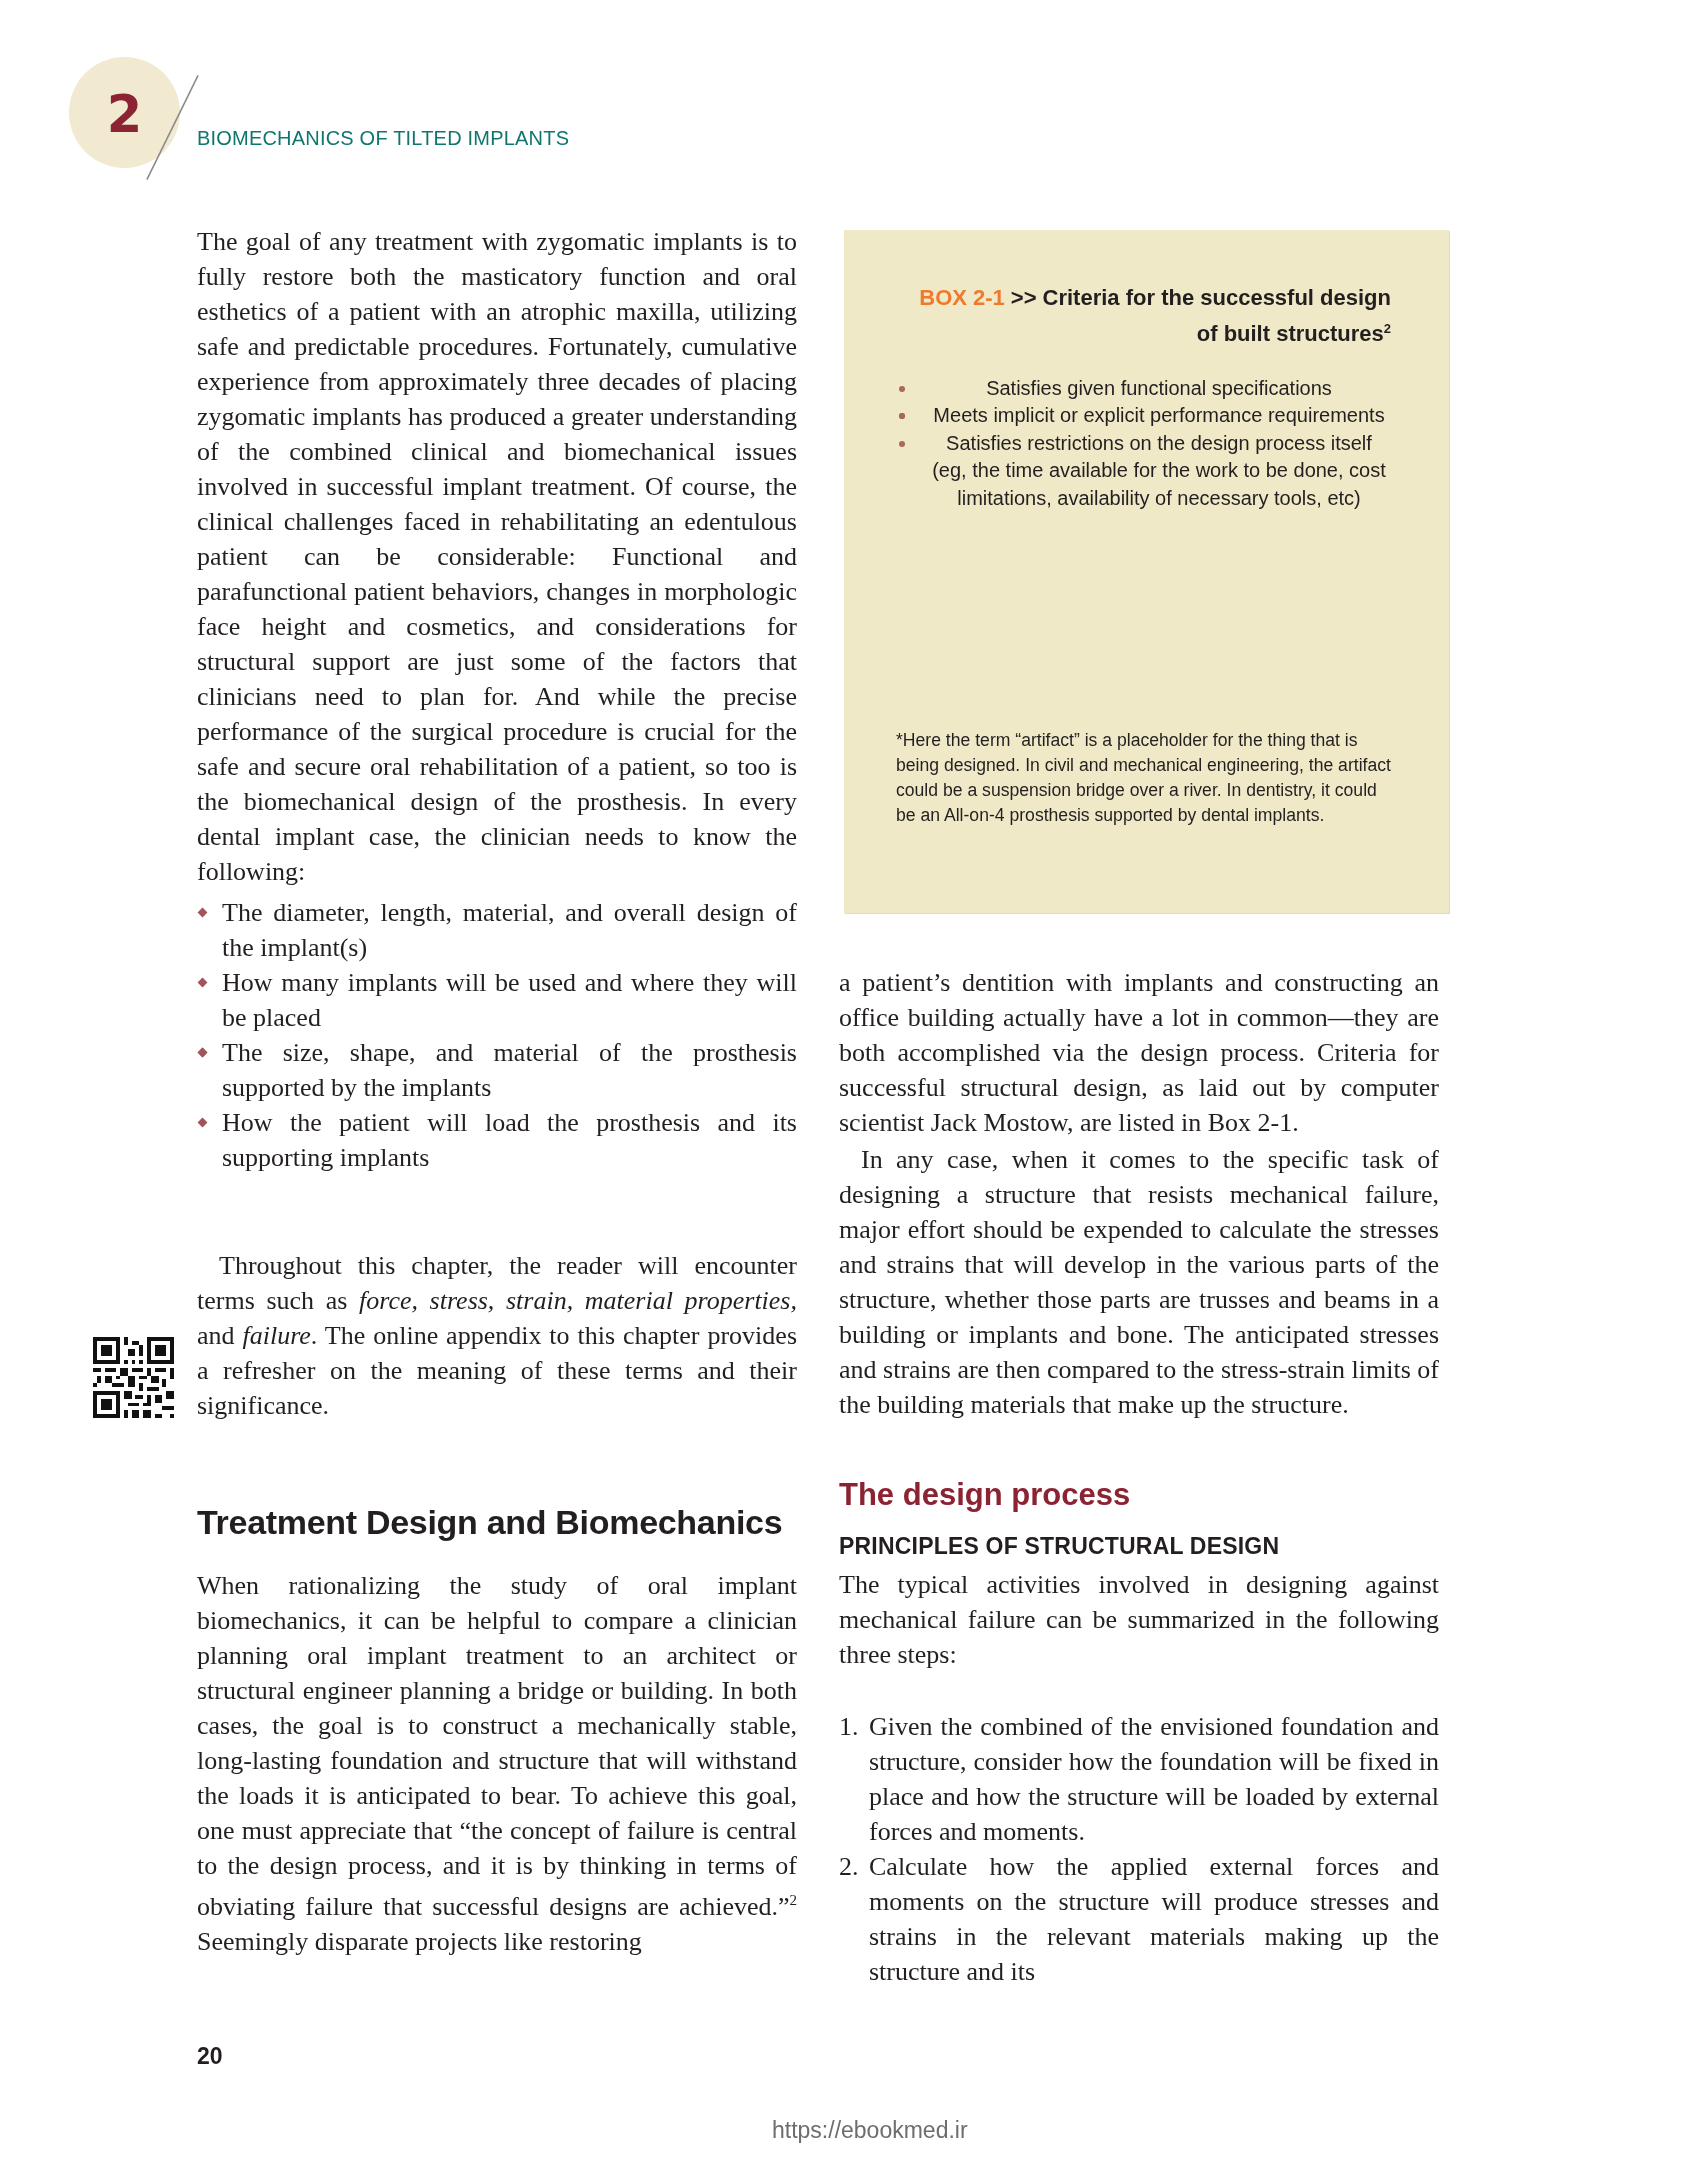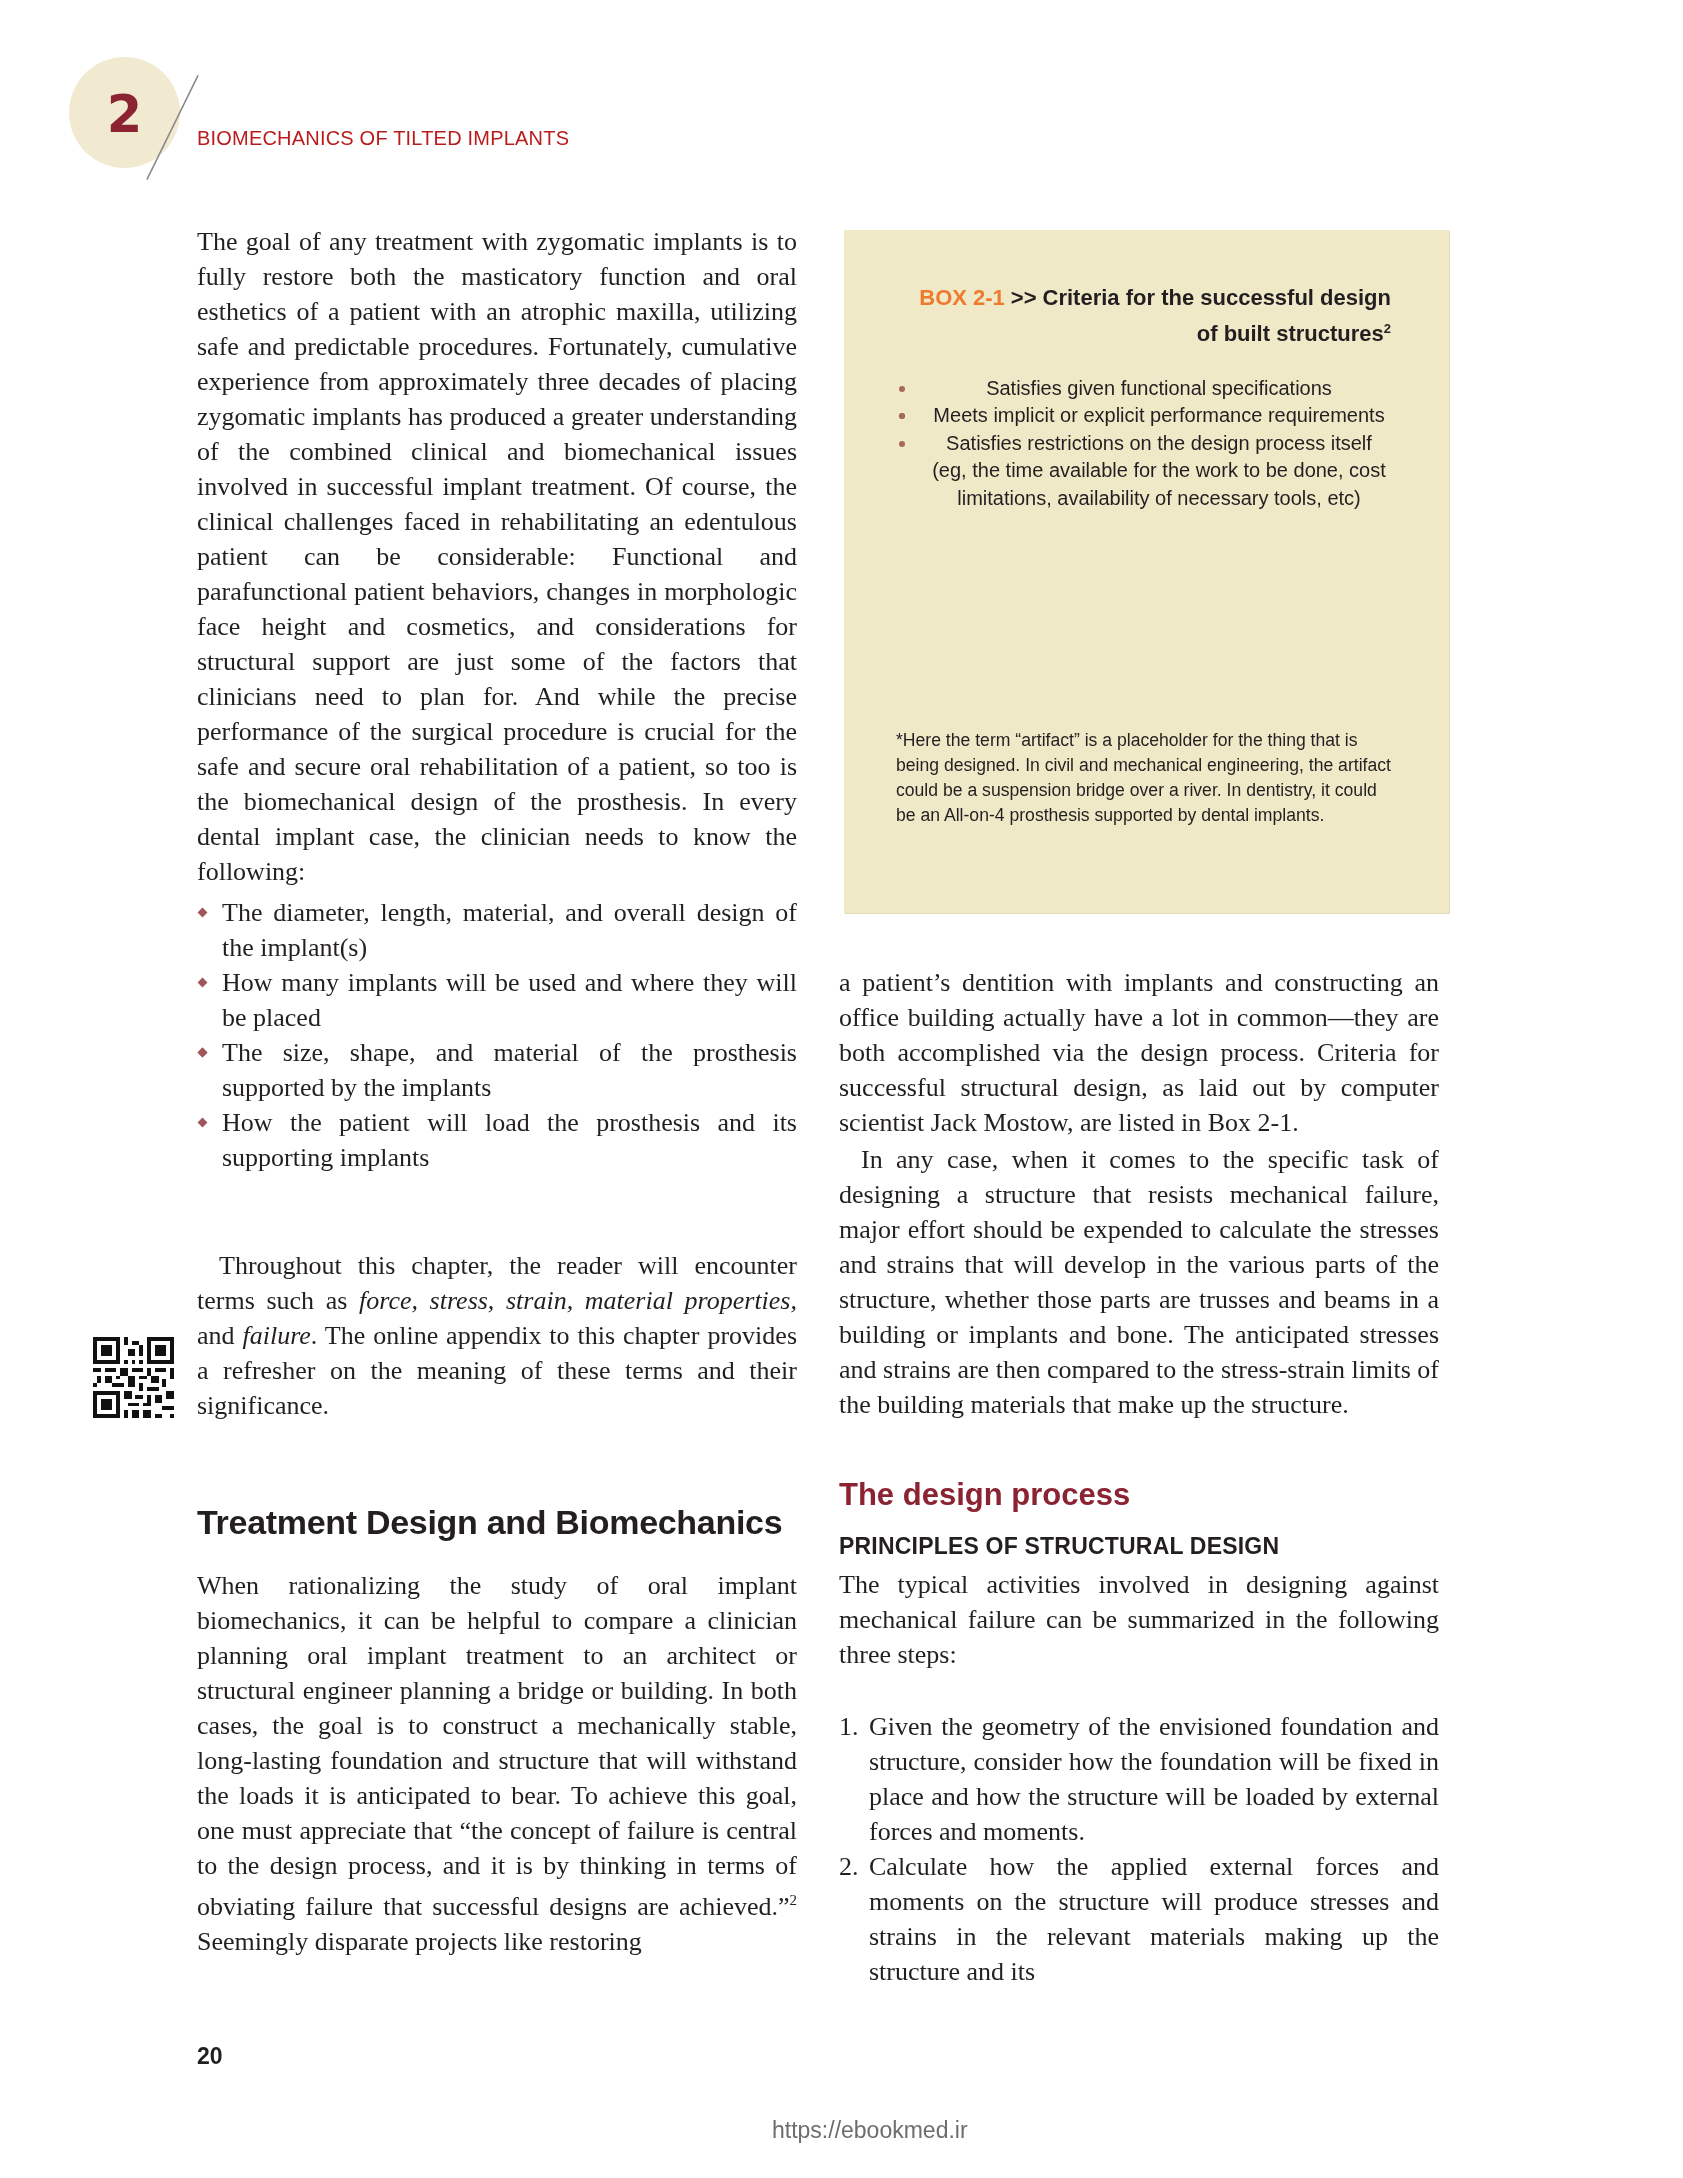--- a/index.html
+++ b/index.html
@@ -5,21 +5,21 @@
   html, body { margin:0; padding:0; }
   body { width:1683px; height:2178px; background:#ffffff; position:relative; overflow:hidden; color:#231f20; }
   .abs { position:absolute; }
   .serif { font-family: "Liberation Serif", "DejaVu Serif", serif; }
   .sans { font-family: "Liberation Sans", "DejaVu Sans", sans-serif; }
 
   
   .chapter-circle { left:69px; top:57px; width:111px; height:111px; border-radius:50%; background:#f1ead0; }
   .chapter-num { left:69px; top:57px; width:111px; height:111px; display:flex; align-items:center; justify-content:center;
     font-family:"DejaVu Sans", sans-serif; font-weight:bold; font-size:51px; color:#8b2332; padding-top:4px; box-sizing:border-box; }
-  .running-head { left:197px; top:127px; font-size:20px; letter-spacing:0.2px; color:#b91c1c; }
+  .running-head { left:197px; top:127px; font-size:20px; letter-spacing:0.2px; color:#0f766e; }
 
   
   .col-left { left:197px; width:600px; }
   .col-right { left:839px; width:600px; }
   .para { font-size:26px; line-height:35px; text-align:justify; margin:0; }
   .para.indent { text-indent:22px; }
   .para i { font-style:italic; }
 
   .bullets { list-style:none; margin:0; padding:0; font-size:26px; line-height:35px; }
   .bullets li { position:relative; padding-left:25px; text-align:justify; }
@@ -141,19 +141,19 @@
 <div class="abs box-foot sans">*Here the term “artifact” is a placeholder for the thing that is being designed. In civil and mechanical engineering, the artifact could be a suspension bridge over a river. In dentistry, it could be an All-on-4 prosthesis supported by dental implants.</div>
 
 <p class="abs col-right para serif" style="top:965px;">a patient’s dentition with implants and constructing an office building actually have a lot in common—they are both accomplished via the design process. Criteria for successful structural design, as laid out by computer scientist Jack Mostow, are listed in Box 2-1.</p>
 <p class="abs col-right para indent serif" style="top:1142px;">In any case, when it comes to the specific task of designing a structure that resists mechanical failure, major effort should be expended to calculate the stresses and strains that will develop in the various parts of the structure, whether those parts are trusses and beams in a building or implants and bone. The anticipated stresses and strains are then compared to the stress-strain limits of the building materials that make up the structure.</p>
 
 <div class="abs h-sub sans">The design process</div>
 <div class="abs h-caps sans">PRINCIPLES OF STRUCTURAL DESIGN</div>
 <p class="abs col-right para serif" style="top:1567px;">The typical activities involved in designing against mechanical failure can be summarized in the following three steps:</p>
 
 <ol class="abs col-right numbered serif" style="top:1709px;">
-  <li><span class="num">1.</span><span>Given the geometry of the envisioned foundation and structure, consider how the foundation will be fixed in place and how the structure will be loaded by external forces and moments.</span></li>
+  <li><span class="num">1.</span><span>Given the combined of the envisioned foundation and structure, consider how the foundation will be fixed in place and how the structure will be loaded by external forces and moments.</span></li>
   <li><span class="num">2.</span><span>Calculate how the applied external forces and moments on the structure will produce stresses and strains in the relevant materials making up the structure and its</span></li>
 </ol>
 
 <div class="abs page-num sans">20</div>
 <div class="abs url sans">https://ebookmed.ir</div>
 
 
 </body></html>

